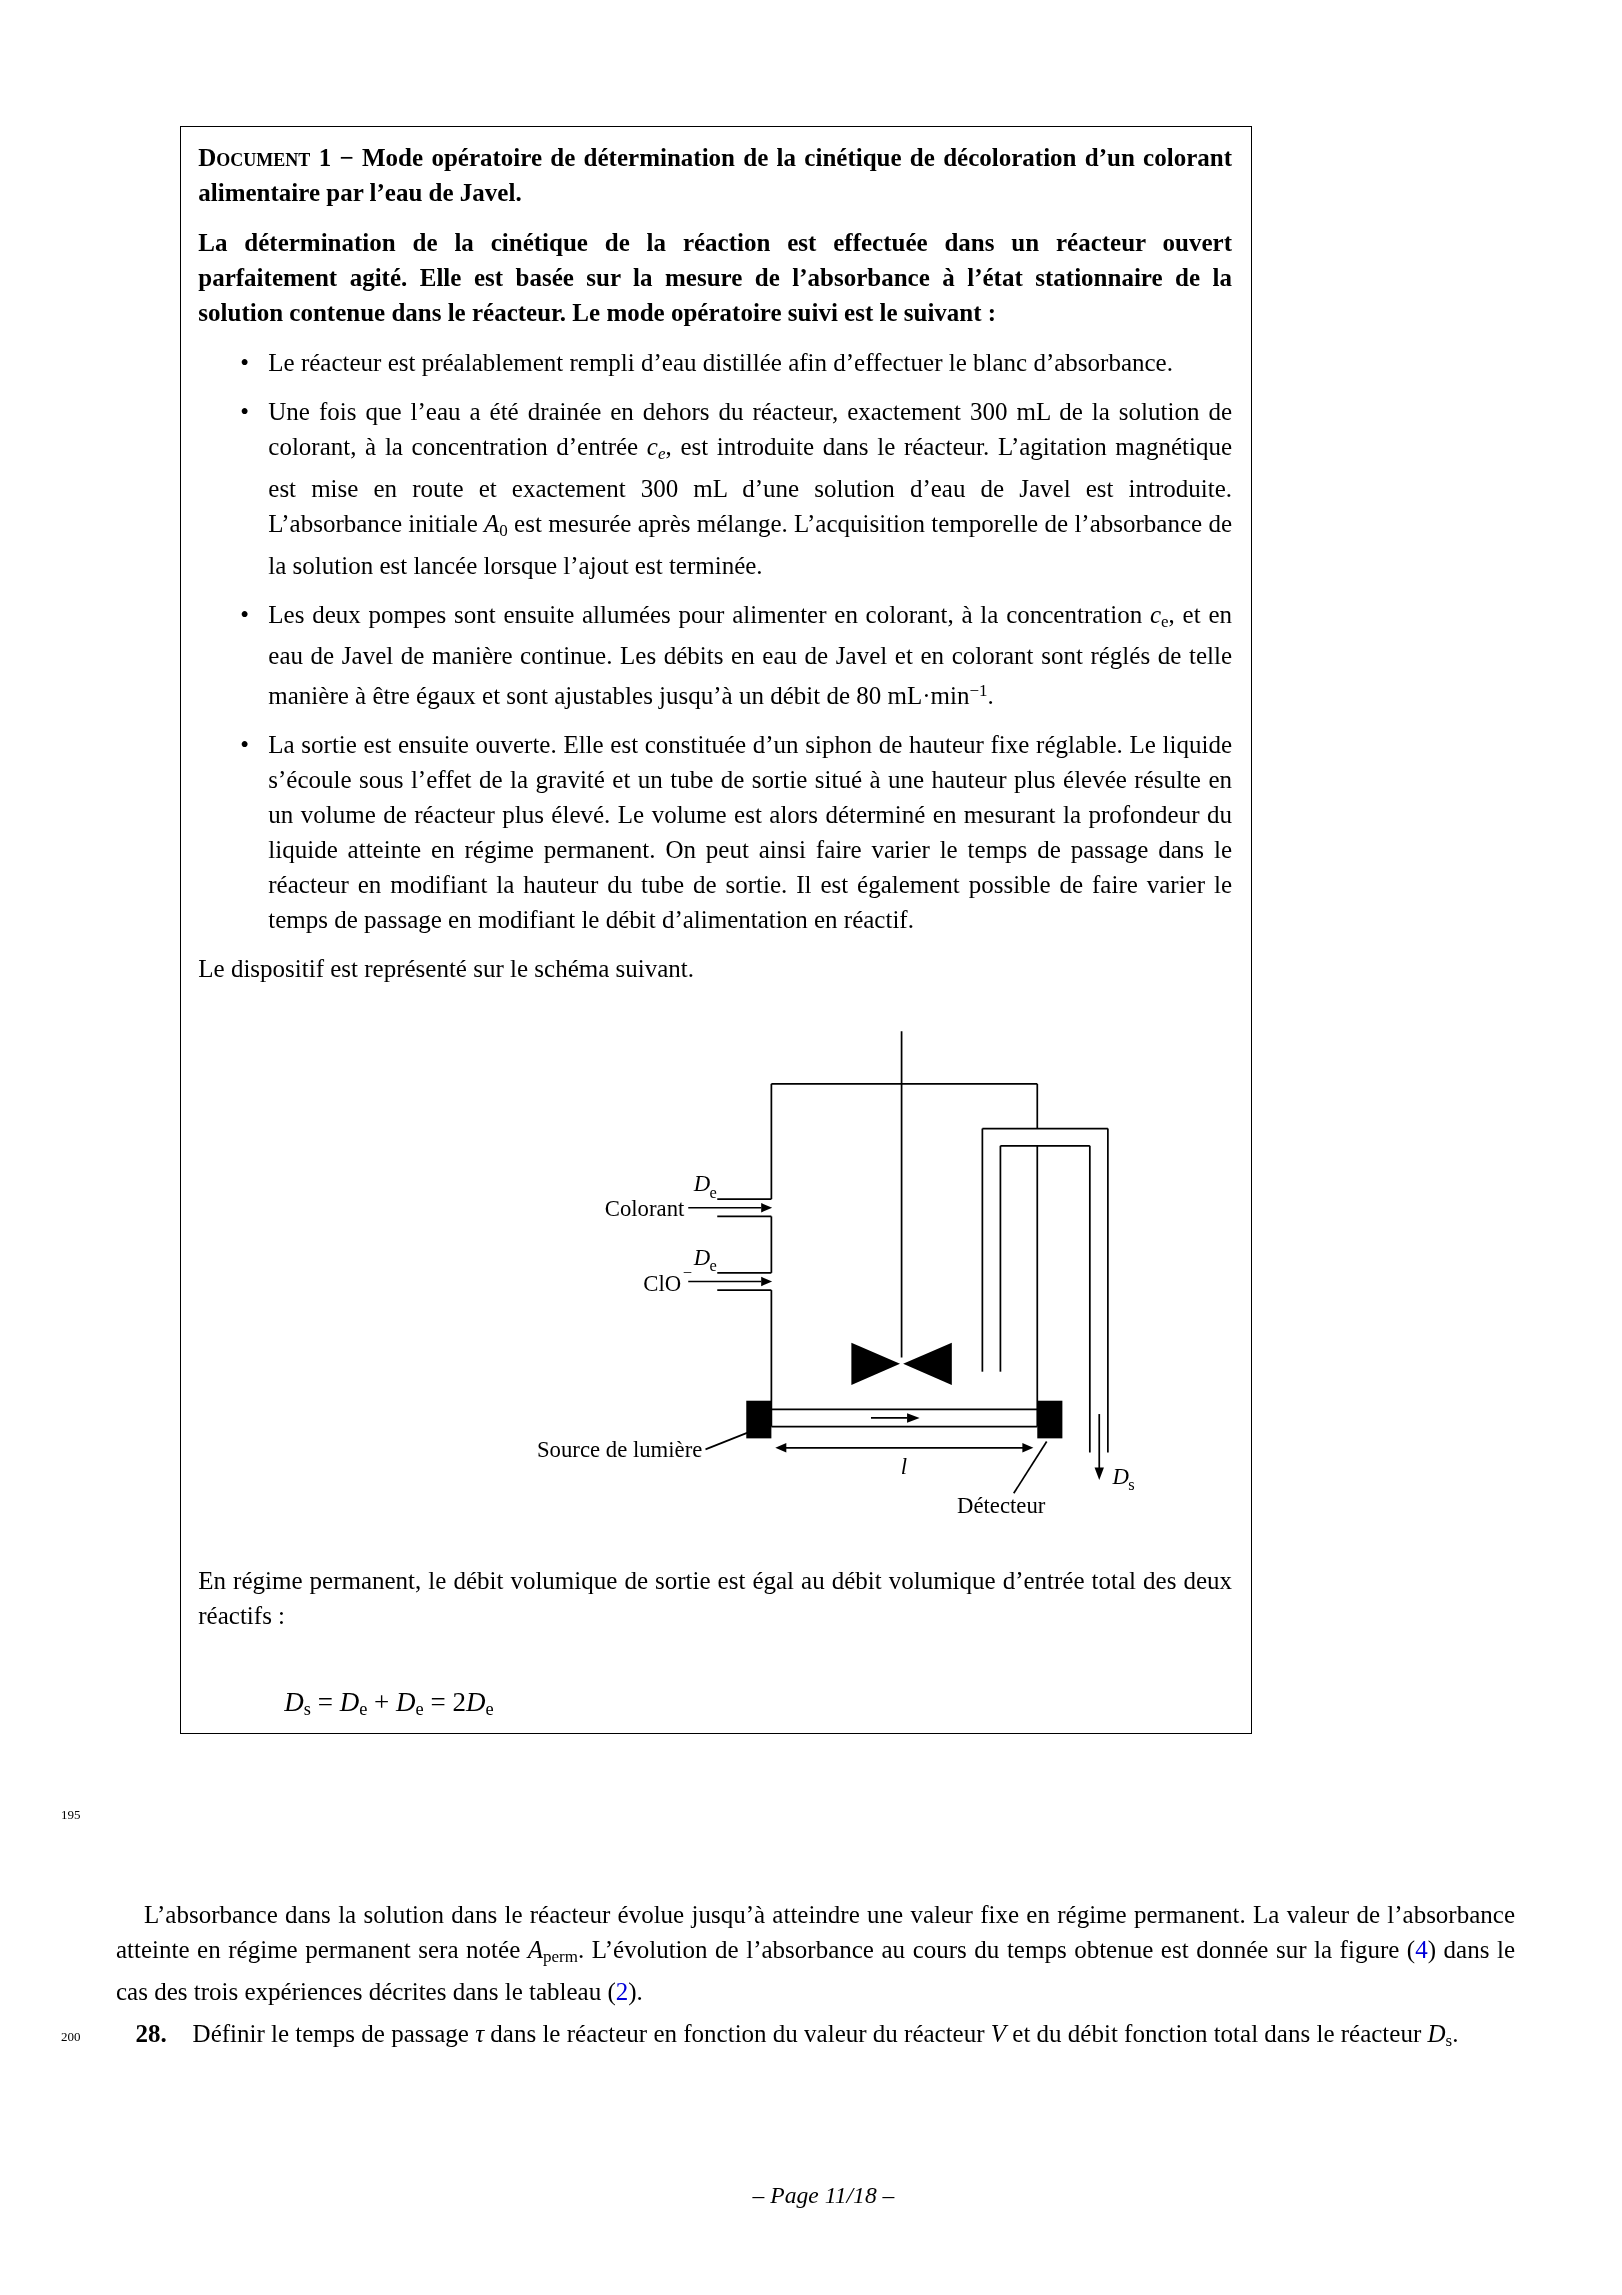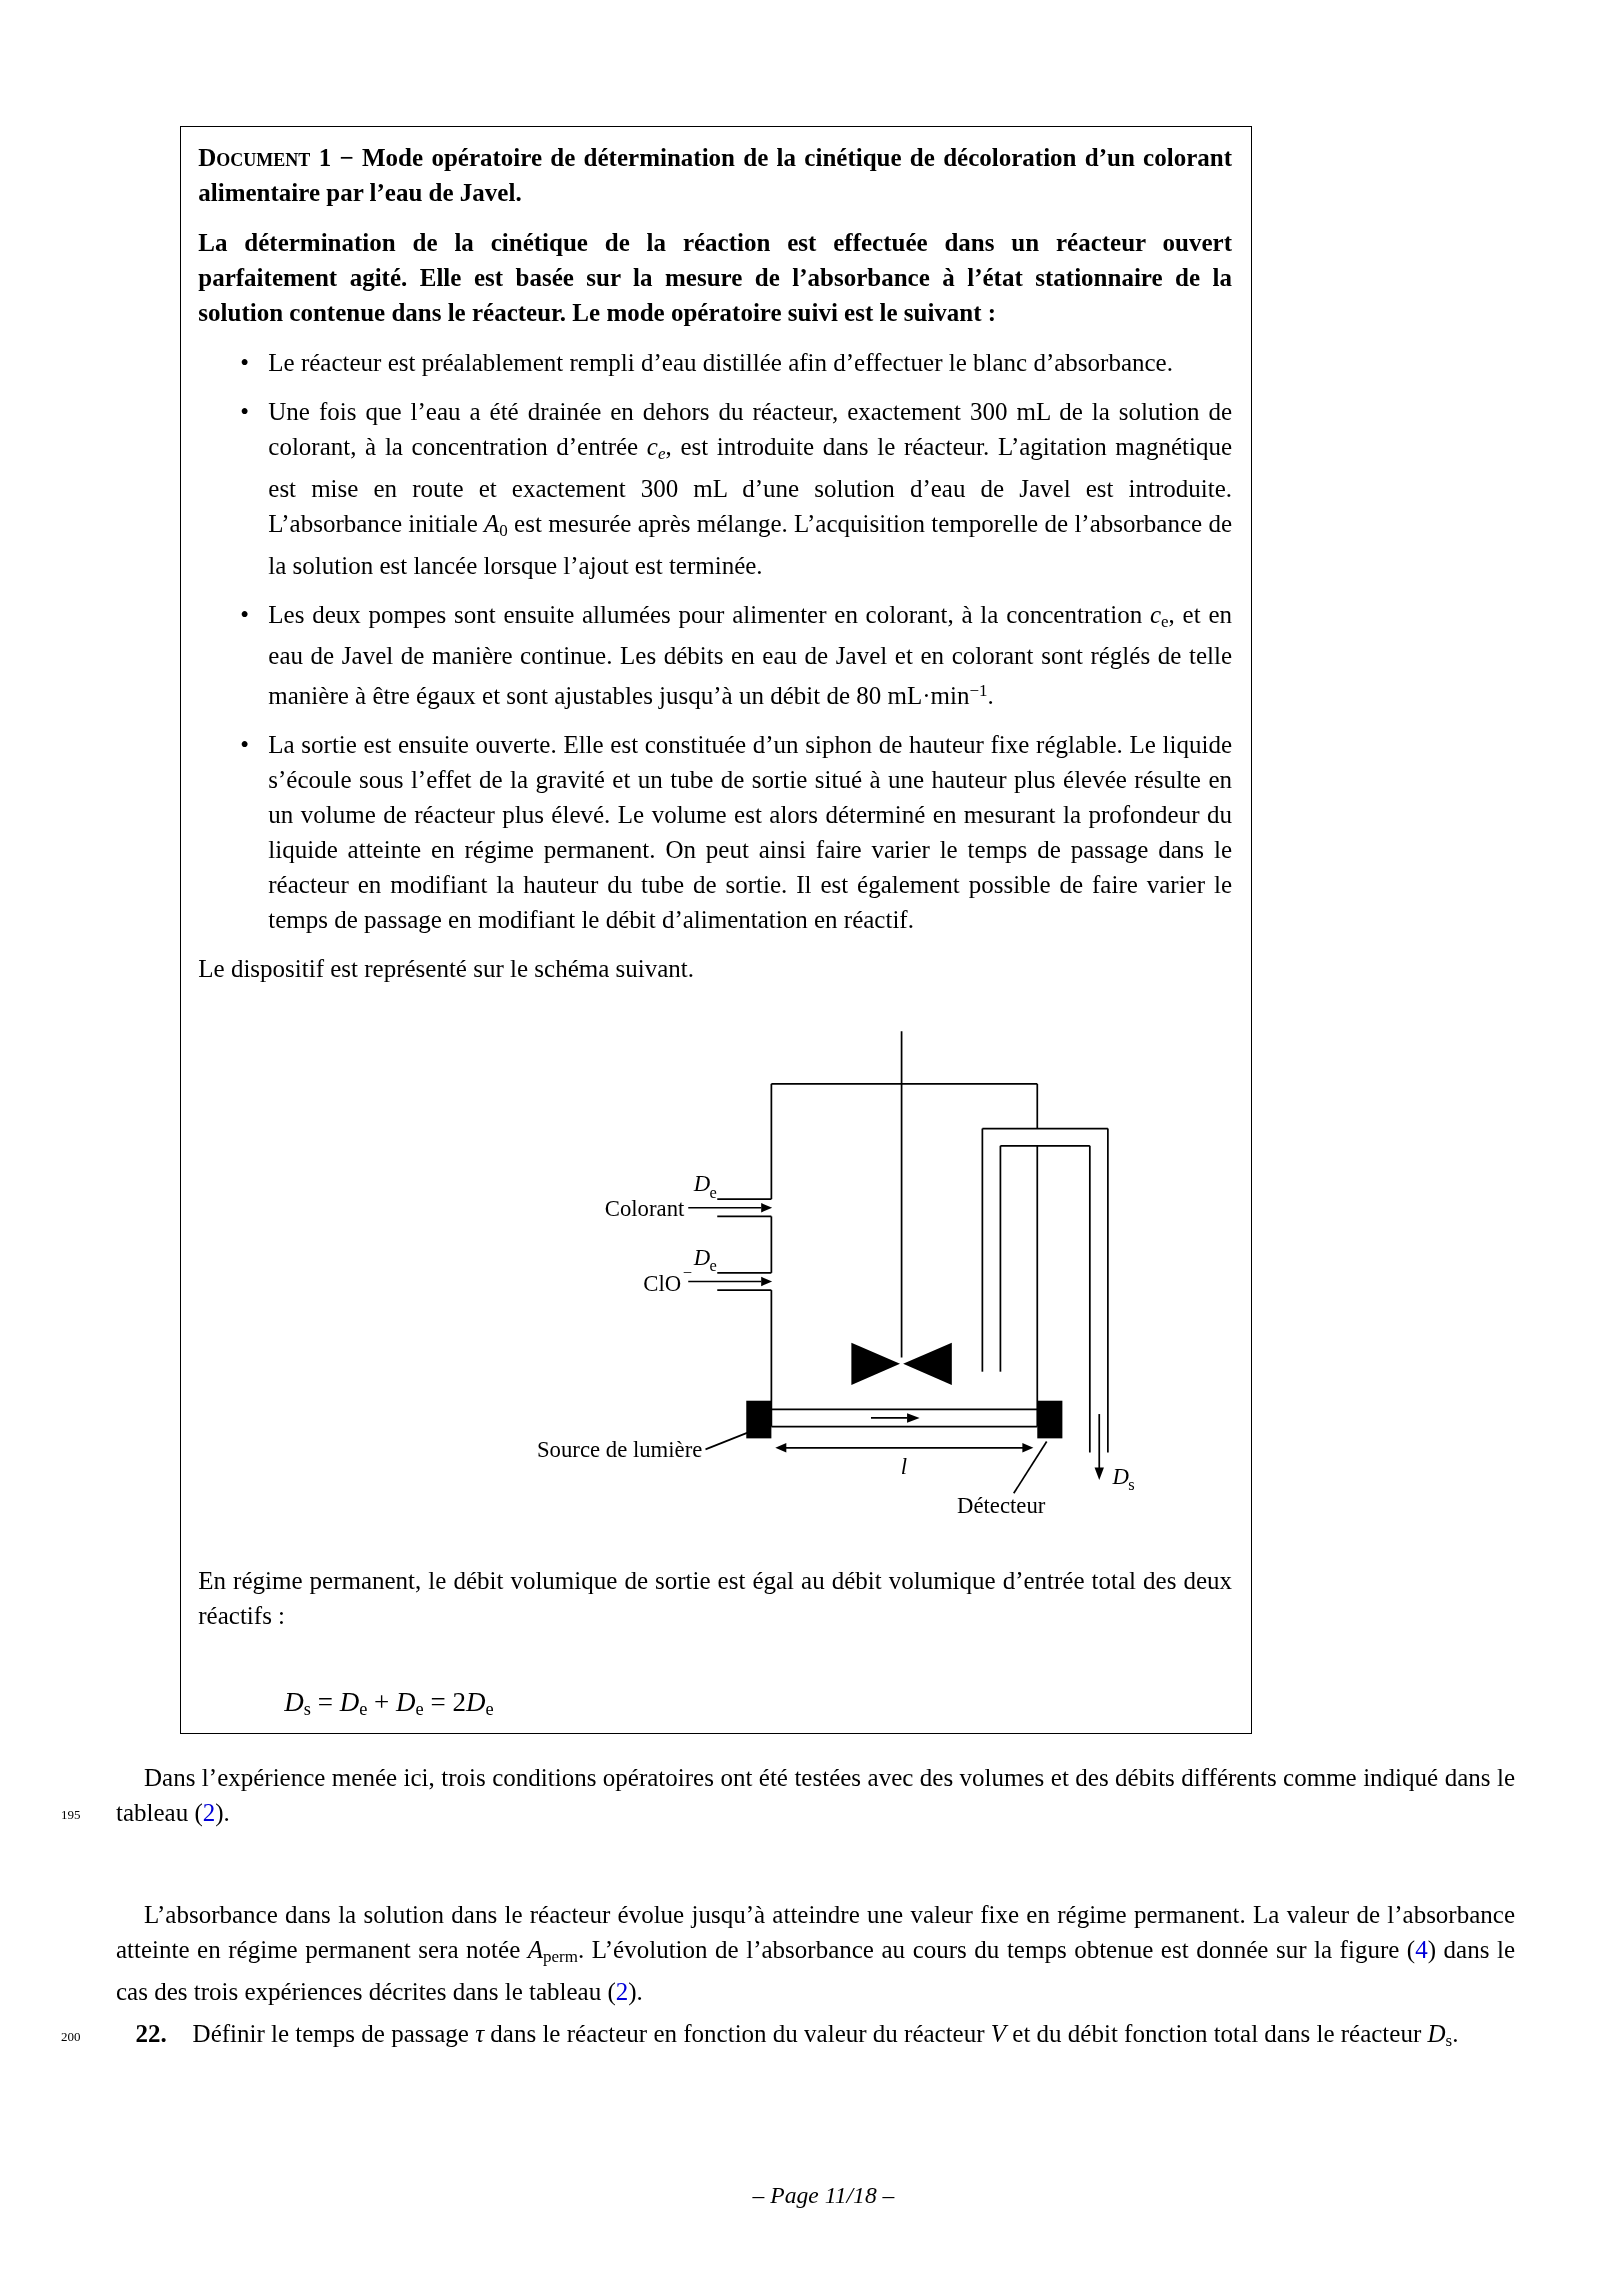--- a/index.html
+++ b/index.html
@@ -175,24 +175,23 @@
         <text x="263" y="551" text-anchor="end">Source de lumière</text>
         <text x="644" y="622" text-anchor="middle">Détecteur</text>
         <text x="520" y="572" text-anchor="middle" class="it">l</text>
       </svg>
     </div>
 
     <p class="para regime"><span>En régime permanent, le débit volumique de sortie est égal au débit volumique d’entrée total des deux réactifs :</span></p>
     <p class="equation"><span class="s-i">D</span><span class="s-sub">s</span><span> = </span><span class="s-i">D</span><span class="s-sub">e</span><span> + </span><span class="s-i">D</span><span class="s-sub">e</span><span> = 2</span><span class="s-i">D</span><span class="s-sub">e</span></p>
   </div>
 
-  <p class="outside" id="para1"><span>Dans l’expérience menée ici, trois conditions opératoires ont été testées avec des volumes et des débits différents comme indiqué dans le tableau (</span><span class="s-link">2</span><span>).</span></p>
   <p class="outside" id="para2"><span>L’absorbance dans la solution dans le réacteur évolue jusqu’à atteindre une valeur fixe en régime permanent. La valeur de l’absorbance atteinte en régime permanent sera notée </span><span class="s-i">A</span><span class="s-sub">perm</span><span>. L’évolution de l’absorbance au cours du temps obtenue est donnée sur la figure (</span><span class="s-link">4</span><span>) dans le cas des trois expériences décrites dans le tableau (</span><span class="s-link">2</span><span>).</span></p>
 
   <div class="question">
-    <span class="qnum">22.</span>
+    <span class="qnum">28.</span>
     <div class="qtext"><span>Définir le temps de passage </span><span class="s-i">τ</span><span> dans le réacteur en fonction du valeur du réacteur </span><span class="s-i">V</span><span> et du débit fonction total dans le réacteur </span><span class="s-i">D</span><span class="s-sub">s</span><span>.</span></div>
   </div>
 
   <div class="footer">– Page 11/18 –</div>
 
 </div>
 
 
 </body></html>

